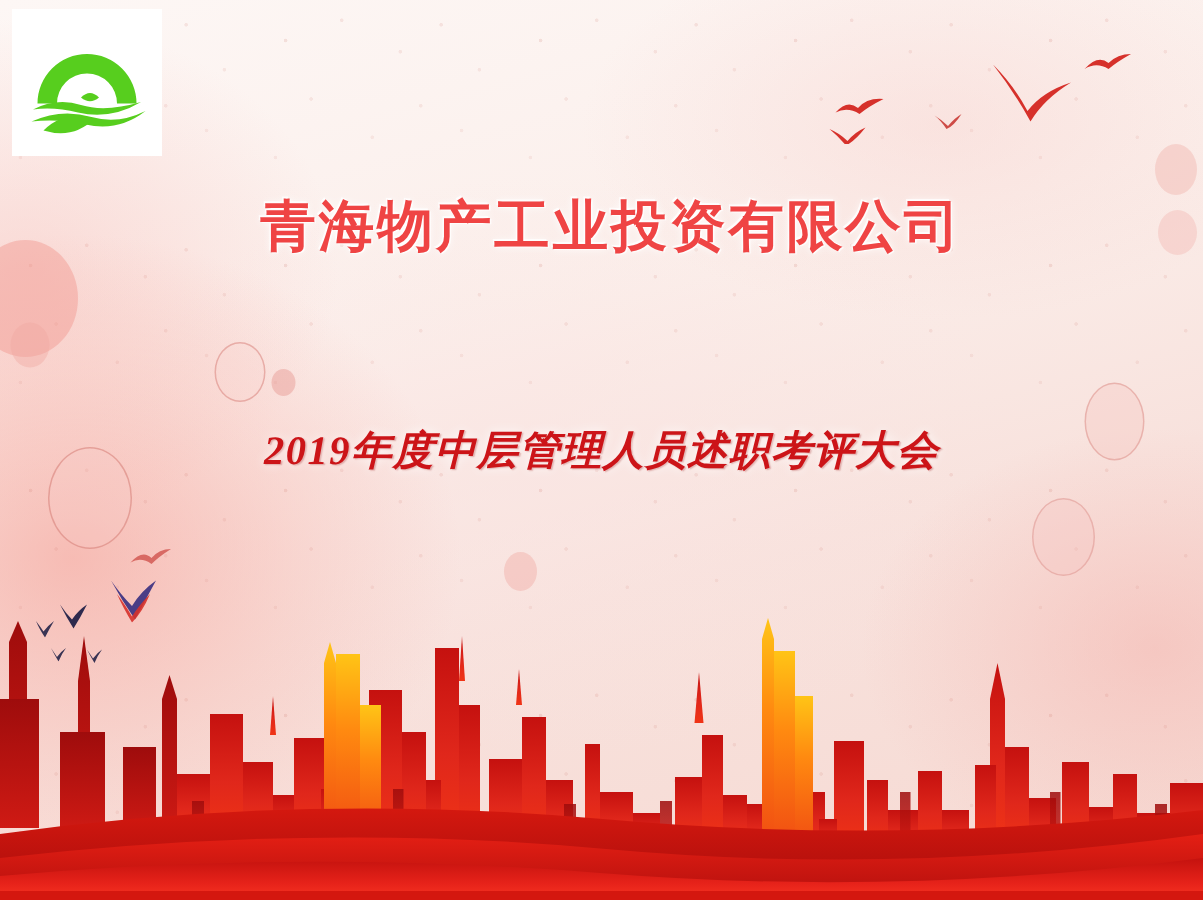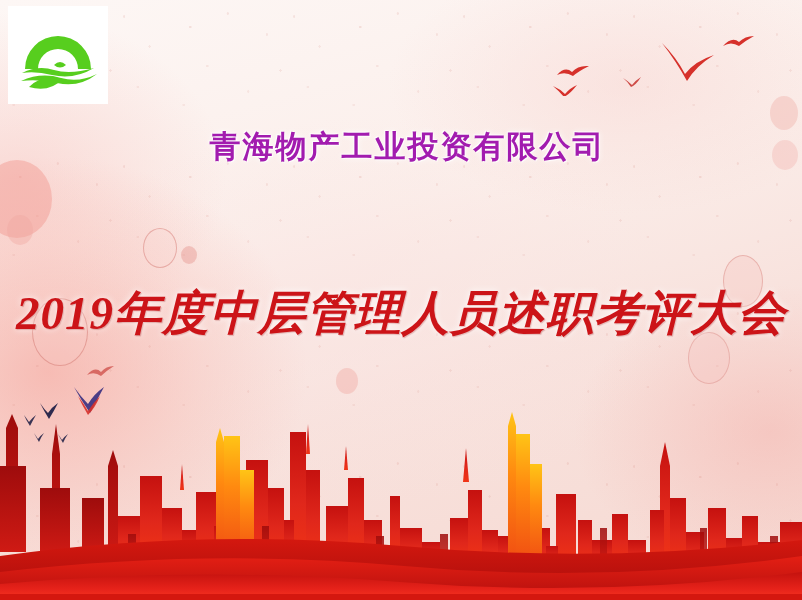--- a/index.html
+++ b/index.html
@@ -68,39 +68,39 @@
   #logo-box svg { display: block; }
 
   
   .company-name {
     position: absolute;
     left: 0; right: 0;
     top: 126px;
     text-align: center;
     font-family: "Liberation Sans", "DejaVu Sans", sans-serif;
     font-weight: bold;
-    font-size: 31px;
+    font-size: 37px;
     letter-spacing: 2px;
-    color: #a21caf;
+    color: #ef4444;
     text-shadow:
        0 0 6px rgba(255,255,255,.95),
        1px 1px 0 rgba(255,255,255,.8),
       -1px -1px 0 rgba(255,255,255,.8);
     white-space: nowrap;
     padding-left: 13px;
   }
   .meeting-title {
     position: absolute;
     left: 0; right: 0;
     top: 282px;
     text-align: center;
     font-family: "Liberation Serif", "DejaVu Serif", serif;
     font-weight: bold;
     font-style: italic;
-    font-size: 47px;
+    font-size: 27px;
     letter-spacing: 1px;
     color: #CC1418;
     text-shadow:
        0 0 7px rgba(255,255,255,.9),
        1px 1px 1px rgba(150,10,10,.35);
     white-space: nowrap;
   }
   .meeting-date {
     position: absolute;
     left: 0; right: 0;

